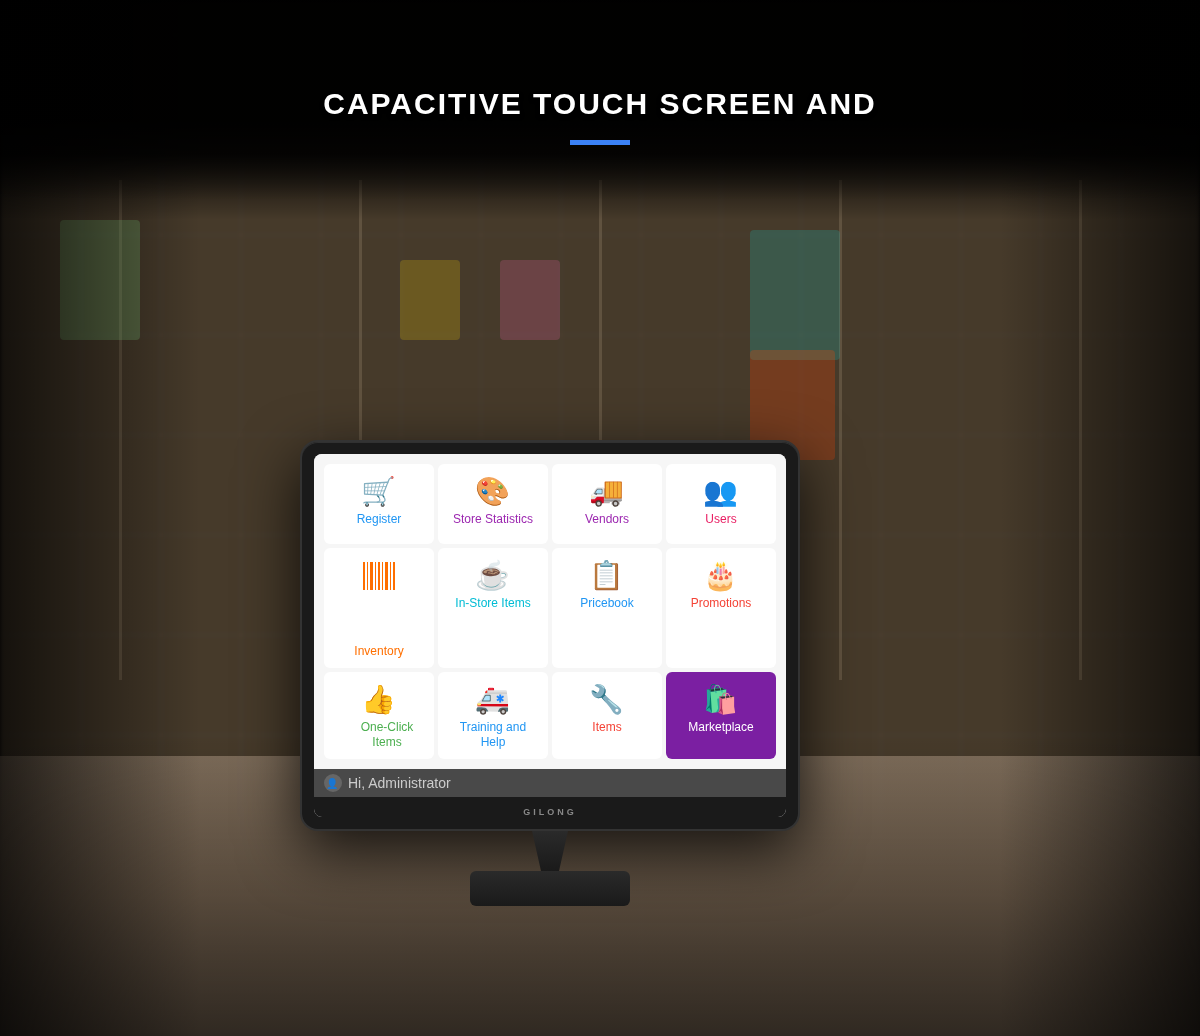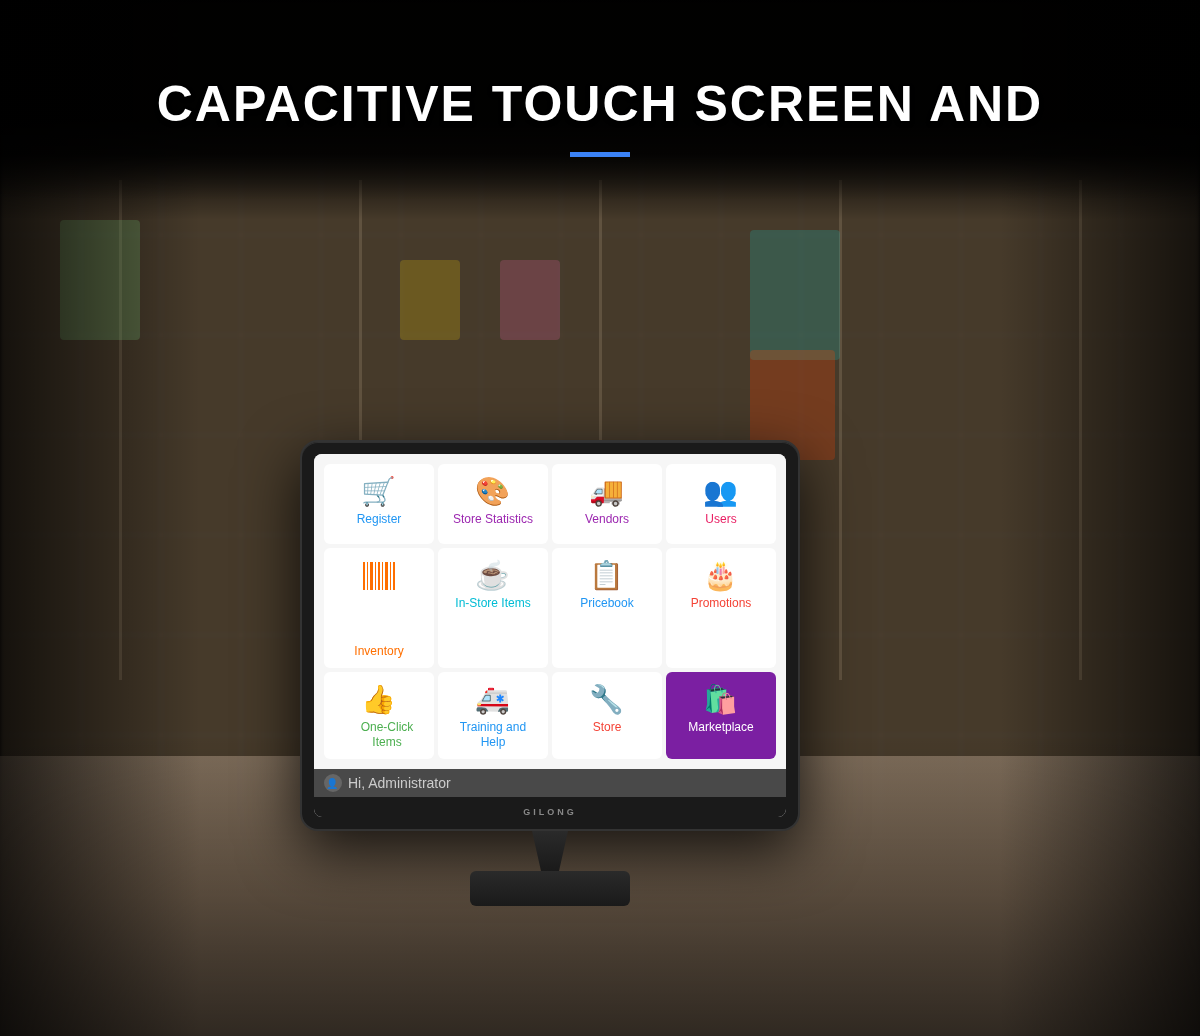--- a/index.html
+++ b/index.html
@@ -35,21 +35,21 @@
       z-index: 2;
       display: flex;
       flex-direction: column;
       align-items: center;
       justify-content: center;
       padding-top: 30px;
     }
 
     .main-title {
       color: #fff;
-      font-size: 50px;
+      font-size: 30px;
       font-weight: 900;
       text-align: right;
       text-transform: uppercase;
       letter-spacing: 2px;
       line-height: 1.2;
       text-shadow: 0 2px 4px rgba(0,0,0,0.5);
     }
 
     .blue-line {
       width: 60px;
@@ -380,21 +380,21 @@
             <span class="app-label">One-Click Items</span>
           </div>
 
           <div class="app-tile tile-training">
             <span class="app-icon">🚑</span>
             <span class="app-label">Training and Help</span>
           </div>
 
           <div class="app-tile tile-tools">
             <span class="app-icon">🔧</span>
-            <span class="app-label">Store</span>
+            <span class="app-label">Items</span>
           </div>
 
           <div class="app-tile tile-marketplace">
             <span class="app-icon">🛍️</span>
             <span class="app-label">Marketplace</span>
           </div>
 
         </div>
 
       </div>

